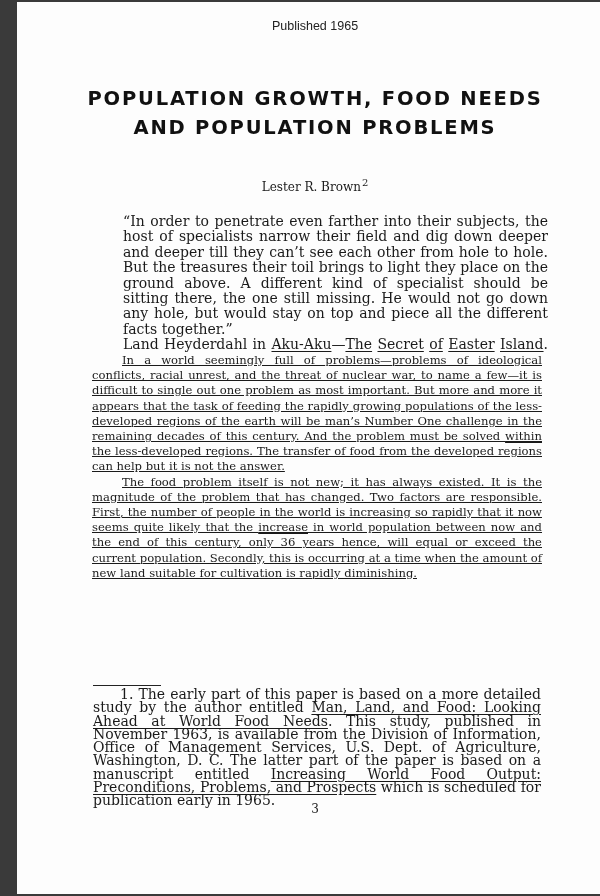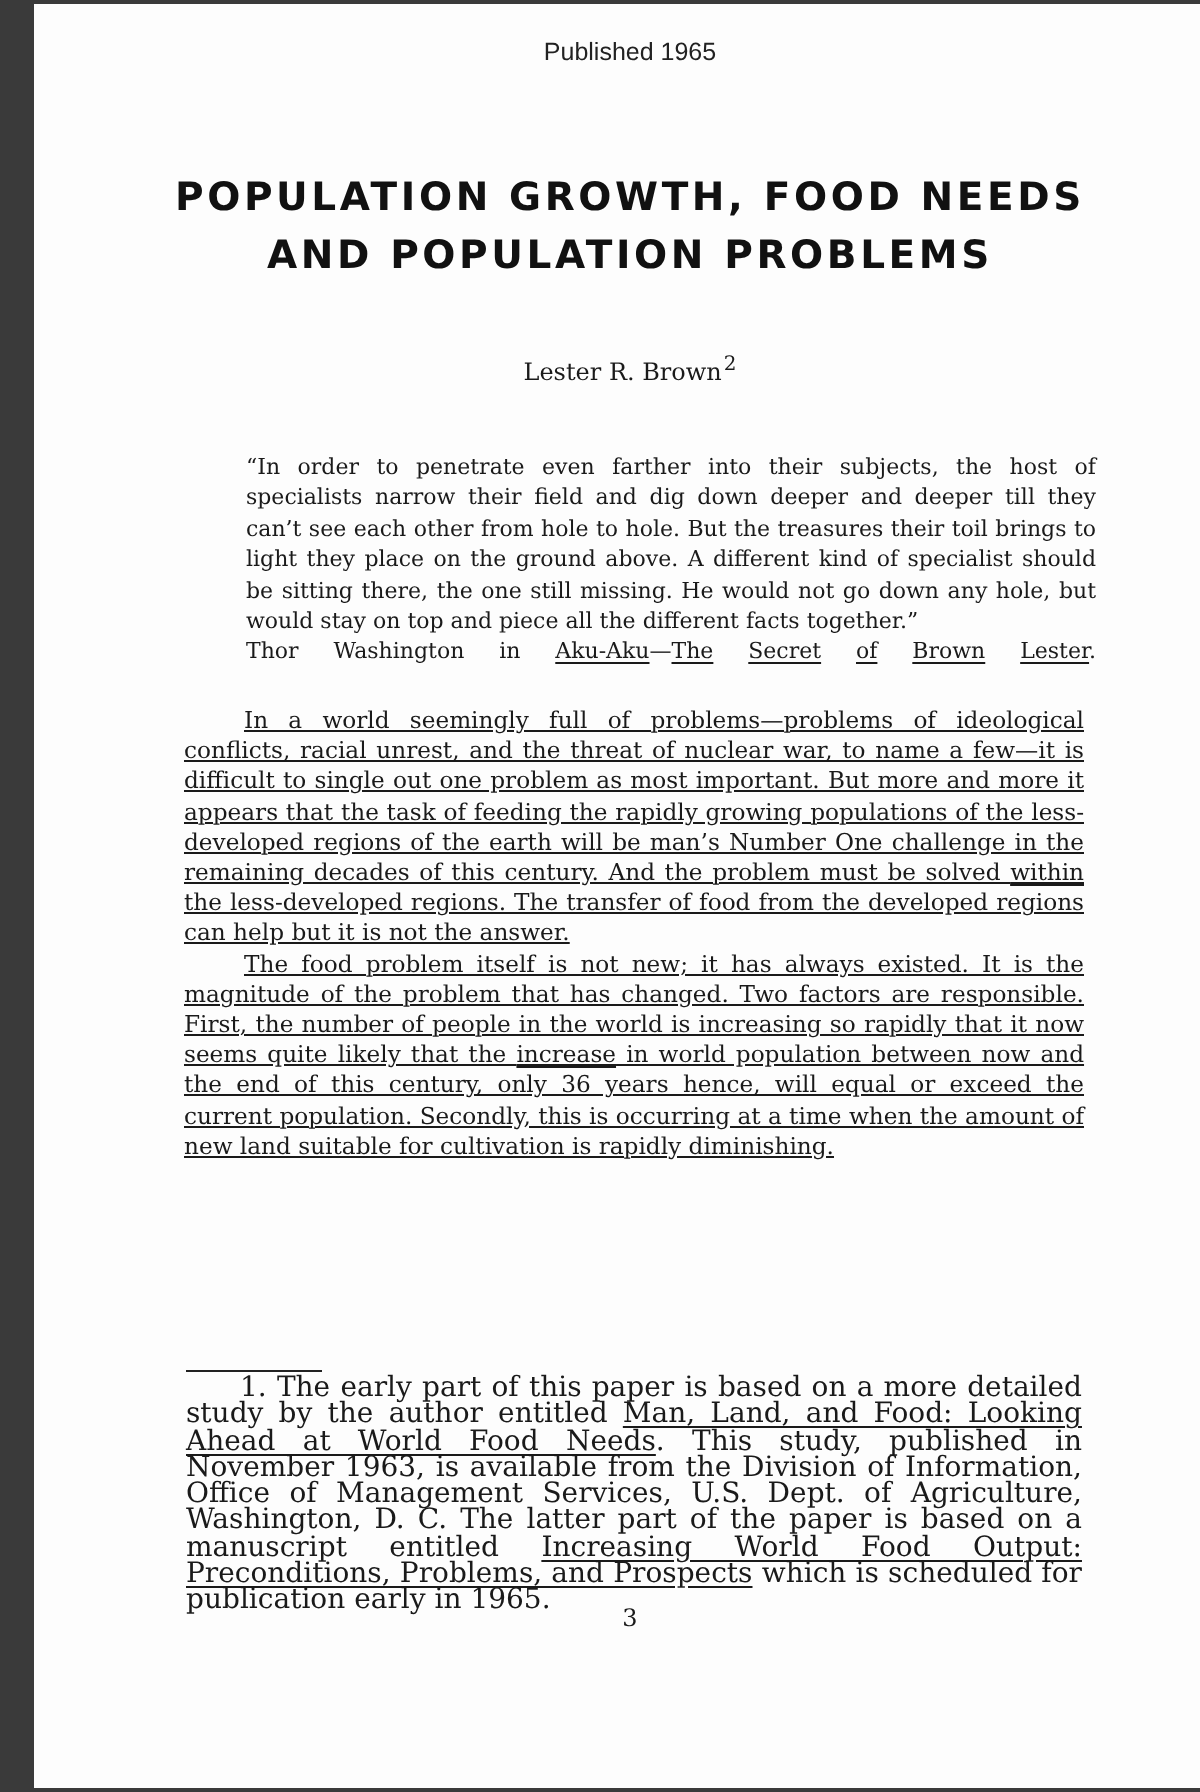--- a/index.html
+++ b/index.html
@@ -31,22 +31,22 @@
     line-height: 29px;
     color: #111;
   }
   .author {
     position: absolute; top: 175px; left: 0; width: 100%;
     text-align: center;
     font-size: 12px;
   }
   .author sup { font-size: 10px; vertical-align: 5px; margin-left: 1px; }
   .quote {
-    position: absolute; top: 224px; left: 106px; width: 425px;
-    font-size: 11px; line-height: 15.4px;
+    position: absolute; top: 212px; left: 106px; width: 425px;
+    font-size: 14px; line-height: 15.4px;
     text-align: justify;
   }
   .quote .attribution { display: block; text-align: justify; text-align-last: justify; }
   .body-text {
     position: absolute; top: 351px; left: 75px; width: 450px;
     font-size: 11.6px; line-height: 15.2px;
     text-align: justify;
     text-decoration: underline;
   }
   .body-text p { margin: 0; text-indent: 30px; }
@@ -76,21 +76,21 @@
     <div>POPULATION GROWTH, FOOD NEEDS</div>
     <div>AND POPULATION PROBLEMS</div>
   </div>
 
   <div class="author">
     <span>Lester R. Brown</span><sup>2</sup>
   </div>
 
   <div class="quote">
     <span>“In order to penetrate even farther into their subjects, the host of specialists narrow their field and dig down deeper and deeper till they can’t see each other from hole to hole.  But the treasures their toil brings to light they place on the ground above.  A different kind of specialist should be sitting there, the one still missing.  He would not go down any hole, but would stay on top and piece all the different facts together.”</span>
-    <span class="attribution"><span>Thor Washington in </span><span class="u">Aku-Aku</span><span>—</span><span class="u">The</span><span> </span><span class="u">Secret</span><span> </span><span class="u">of</span><span> </span><span class="u">Brown</span><span> </span><span class="u">Lester</span><span>.</span></span>
+    <span class="attribution"><span>Land Heyderdahl in </span><span class="u">Aku-Aku</span><span>—</span><span class="u">The</span><span> </span><span class="u">Secret</span><span> </span><span class="u">of</span><span> </span><span class="u">Easter</span><span> </span><span class="u">Island</span><span>.</span></span>
   </div>
 
   <div class="body-text">
     <p><span>In a world seemingly full of problems—problems of ideological conflicts, racial unrest, and the threat of nuclear war, to name a few—it is difficult to single out one problem as most important. But more and more it appears that the task of feeding the rapidly growing populations of the less-developed regions of the earth will be man’s Number One challenge in the remaining decades of this century.  And the problem must be solved </span><span class="u">within</span><span> the less-developed regions.  The transfer of food from the developed regions can help but it is not the answer.</span></p>
     <p><span>The food problem itself is not new; it has always existed.  It is the magnitude of the problem that has changed.  Two factors are responsible.  First, the number of people in the world is increasing so rapidly that it now seems quite likely that the </span><span class="u">increase</span><span> in world population between now and the end of this century, only 36 years hence, will equal or exceed the current population. Secondly, this is occurring at a time when the amount of new land suitable for cultivation is rapidly diminishing.</span></p>
   </div>
 
   <div class="rule"></div>
 
   <div class="footnotes">

